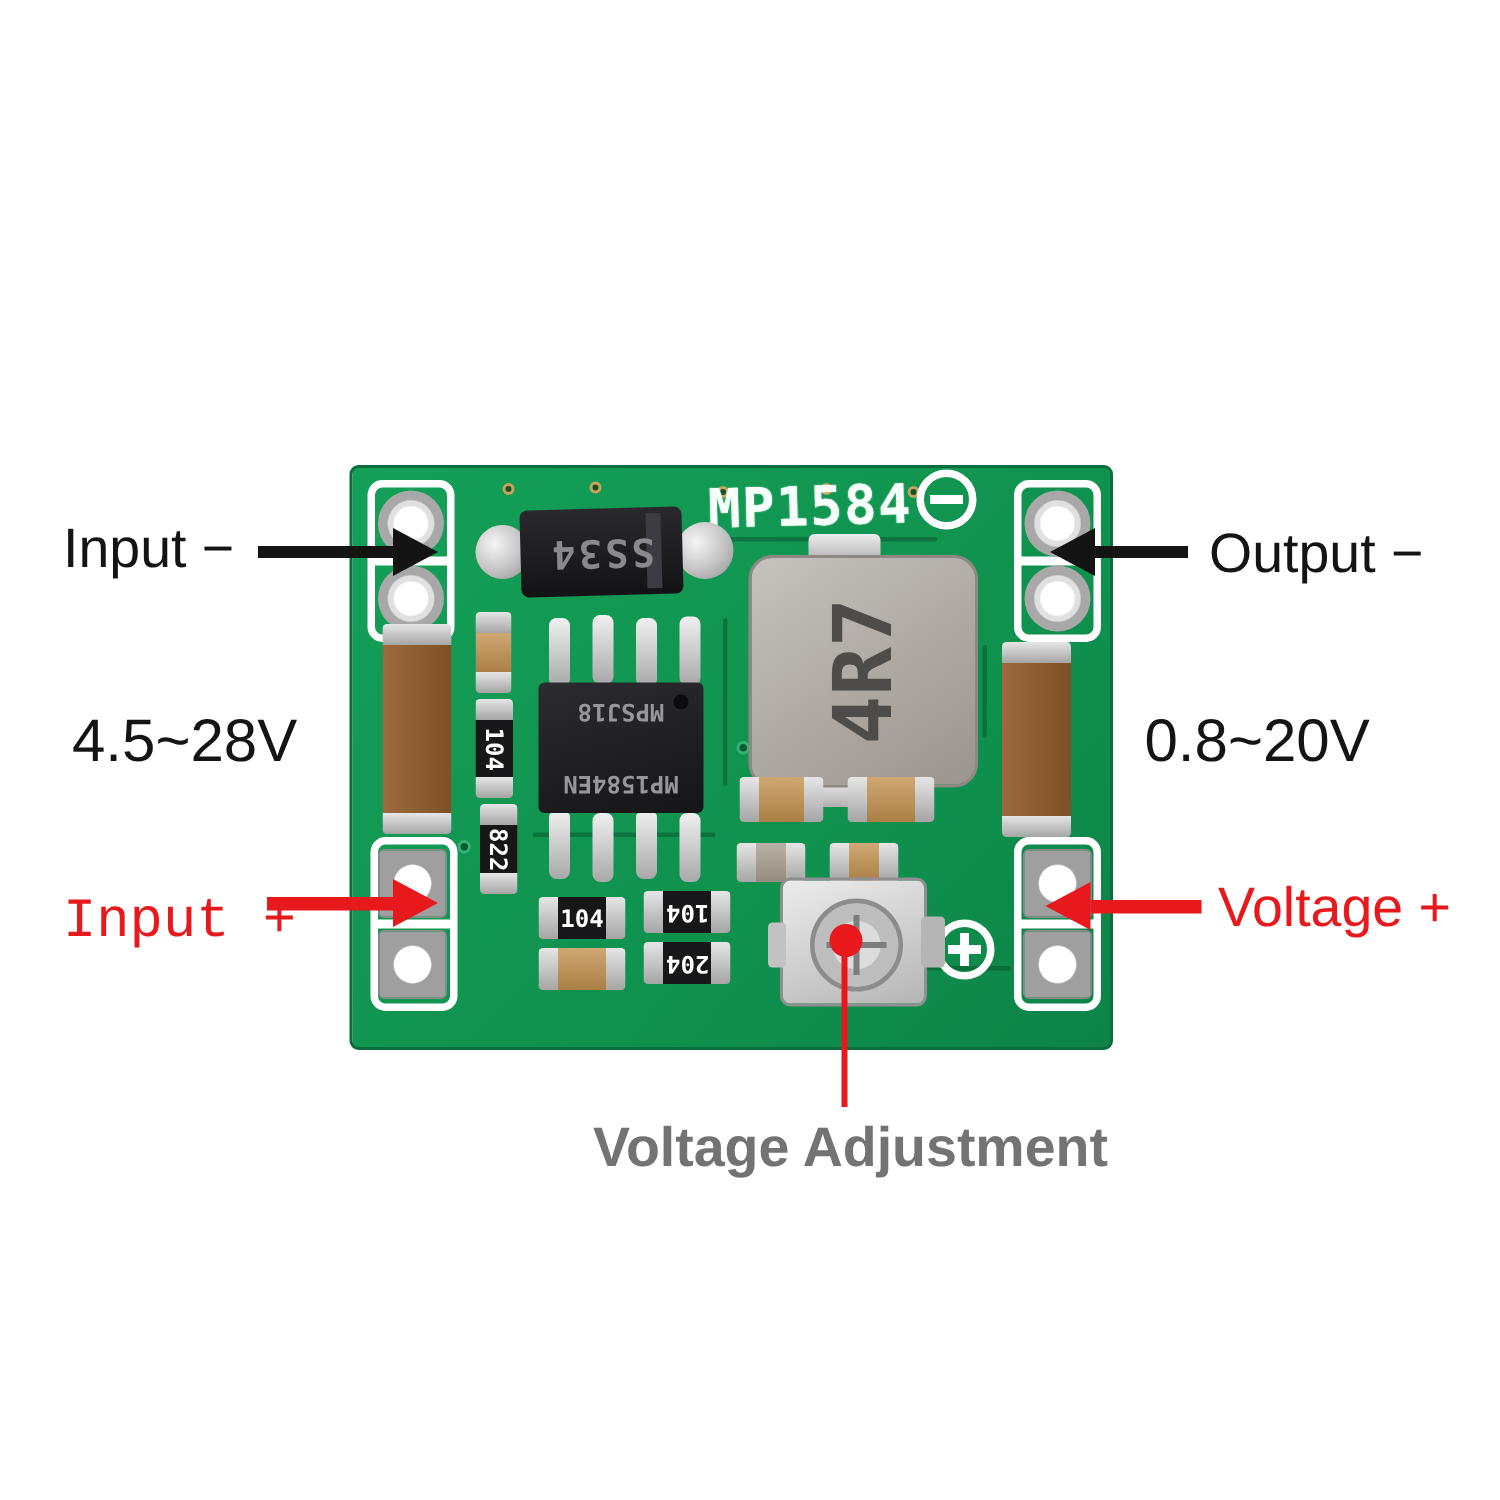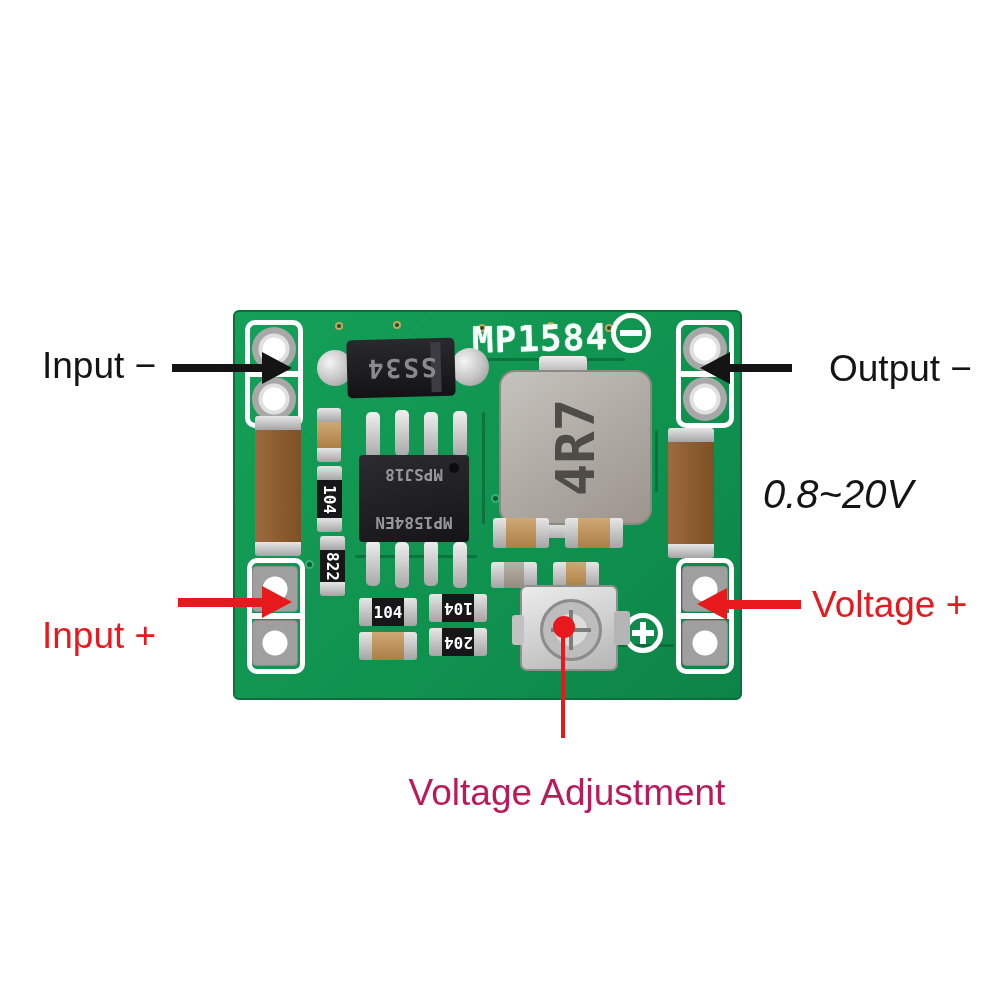--- a/index.html
+++ b/index.html
@@ -94,21 +94,21 @@
   .watermark { position:absolute; left:220px; top:478px; width:534px; text-align:center; z-index:5;
                color:#ffffff; font:bold 30px "DejaVu Sans Mono",monospace; letter-spacing:-0.5px;
                text-shadow:2px 2px 0 rgba(25,25,25,.95), -1px -1px 0 rgba(25,25,25,.6),
                            1px -1px 0 rgba(25,25,25,.6), -1px 1px 0 rgba(25,25,25,.6); }
 
   .red-dot { position:absolute; left:553px; top:616px; width:22px; height:22px; border-radius:50%;
              background:var(--annotation_red); z-index:7; }
   .red-callout-line { position:absolute; left:561px; top:636px; width:4px; height:102px;
                       background:var(--annotation_red); z-index:6; }
   .callout-block { position:absolute; left:234px; width:666px; text-align:center; z-index:6; }
-  .callout-title { top:772px; font-size:37px; color:#be185d; }
+  .callout-title { top:744px; font-size:37px; color:#737373;font-weight:bold; }
   .callout-sub { top:800px; font-size:28px; color:#111; }
   .callout-sub span { display:inline-block; transform:scaleX(.93); }
 </style>
 </head>
 <body>
 
 <div class="canvas">
 
   <div class="pcb">
 
@@ -277,27 +277,28 @@
       <div class="slot"></div>
       <div class="slot2"></div>
     </div>
   </div>
 
 
   <div class="lbl" style="left:42px;top:345px;">Input −</div>
   <div class="aline" style="left:172px;top:364px;width:92px;"></div>
   <div class="ahead right" style="left:262px;top:352px;"></div>
 
-  <div class="lbl" style="left:806px;top:348px;margin-left:23px;">Output −</div>
+  <div class="lbl" style="left:806px;top:348px;">Output −</div>
   <div class="ahead left" style="left:700px;top:352px;"></div>
   <div class="aline" style="left:728px;top:364px;width:64px;"></div>
 
-  <div class="lbl volt" style="left:763px;top:472px;font-style:italic;">0.8~20V</div>
-
-  <div class="lbl red" style="left:42px;top:615px;">Input +</div>
+  <div class="lbl volt" style="left:48px;top:472px;">4.5~28V</div>
+  <div class="lbl volt" style="left:763px;top:472px;">0.8~20V</div>
+
+  <div class="lbl red" style="left:42px;top:594px;font-family:Liberation Mono, monospace;">Input +</div>
   <div class="aline red" style="left:178px;top:598px;width:86px;"></div>
   <div class="ahead red right" style="left:262px;top:586px;"></div>
 
   <div class="lbl red" style="left:812px;top:584px;">Voltage +</div>
   <div class="ahead red left" style="left:697px;top:588px;"></div>
   <div class="aline red" style="left:727px;top:600px;width:74px;"></div>
 
   <div class="red-dot"></div>
   <div class="red-callout-line"></div>
   <div class="callout-block callout-title">Voltage Adjustment</div>

